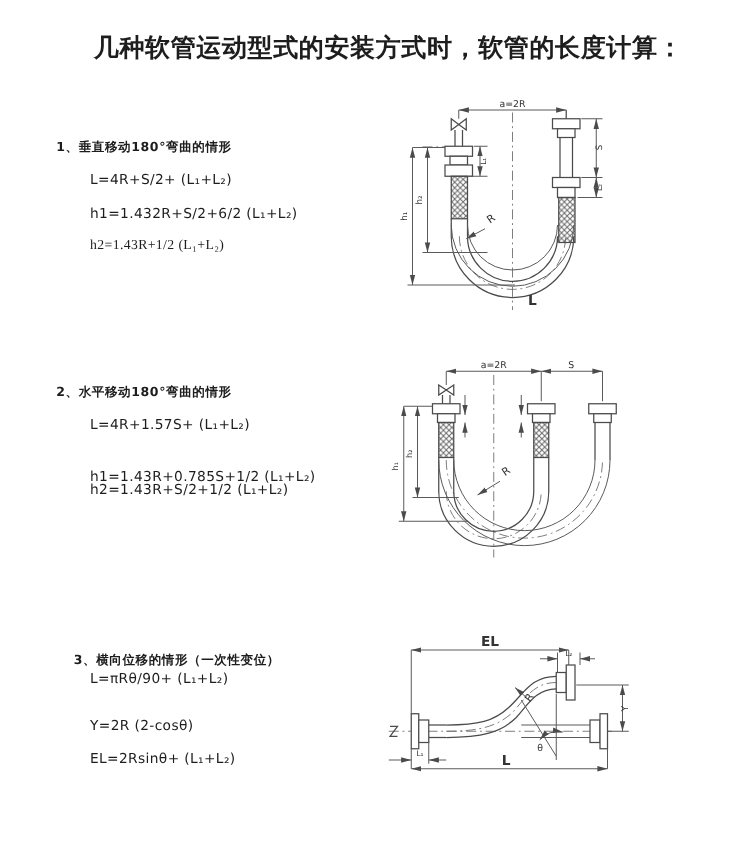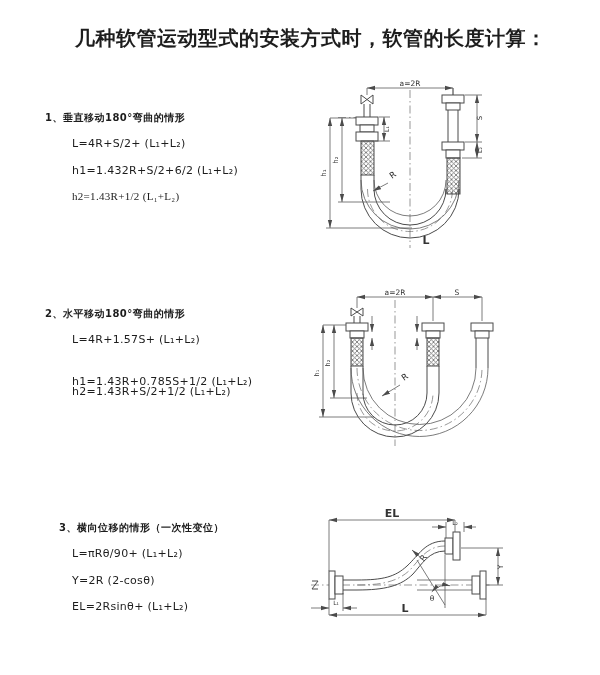--- a/index.html
+++ b/index.html
@@ -28,21 +28,21 @@
 <div class="abs formula" style="left:72px;top:137px;">L=4R+S/2+ (L₁+L₂)</div>
 <div class="abs formula" style="left:72px;top:164px;">h1=1.432R+S/2+6/2 (L₁+L₂)</div>
 <div class="abs formula" style="left:72px;top:190px;font-family:Liberation Serif, serif;">h2=1.43R+1/2 (L₁+L₂)</div>
 
 <div class="abs heading" style="left:45px;top:307px;">2、水平移动180°弯曲的情形</div>
 <div class="abs formula" style="left:72px;top:333px;text-align:center;">L=4R+1.57S+ (L₁+L₂)</div>
 <div class="abs formula" style="left:72px;top:359px;margin-top:16px;">h1=1.43R+0.785S+1/2 (L₁+L₂)</div>
 <div class="abs formula" style="left:72px;top:385px;">h2=1.43R+S/2+1/2 (L₁+L₂)</div>
 
 <div class="abs heading" style="left:59px;top:521px;">3、横向位移的情形（一次性变位）</div>
-<div class="abs formula" style="left:72px;top:547px;">L=πRθ/90+ (L₁+L₂)</div>
+<div class="abs formula" style="left:72px;top:536px;">L=πRθ/90+ (L₁+L₂)</div>
 <div class="abs formula" style="left:72px;top:574px;">Y=2R (2-cosθ)</div>
 <div class="abs formula" style="left:72px;top:600px;">EL=2Rsinθ+ (L₁+L₂)</div>
 
 <svg style="left:312px;top:76px;" width="272" height="182" viewBox="0 0 272 182">
   <defs>
     <marker id="d1m" viewBox="0 0 10 6" refX="9" refY="3" markerWidth="9" markerHeight="5.5" markerUnits="userSpaceOnUse" orient="auto-start-reverse">
       <path d="M0,0.6 L9,3 L0,5.4 Z" fill="#4b4b4b"></path>
     </marker>
     <pattern id="d1x" width="4.5" height="4.5" patternUnits="userSpaceOnUse">
       <path d="M0,0 L4.5,4.5 M4.5,0 L0,4.5" stroke="#6a6a6a" stroke-width="0.8" fill="none"></path>

